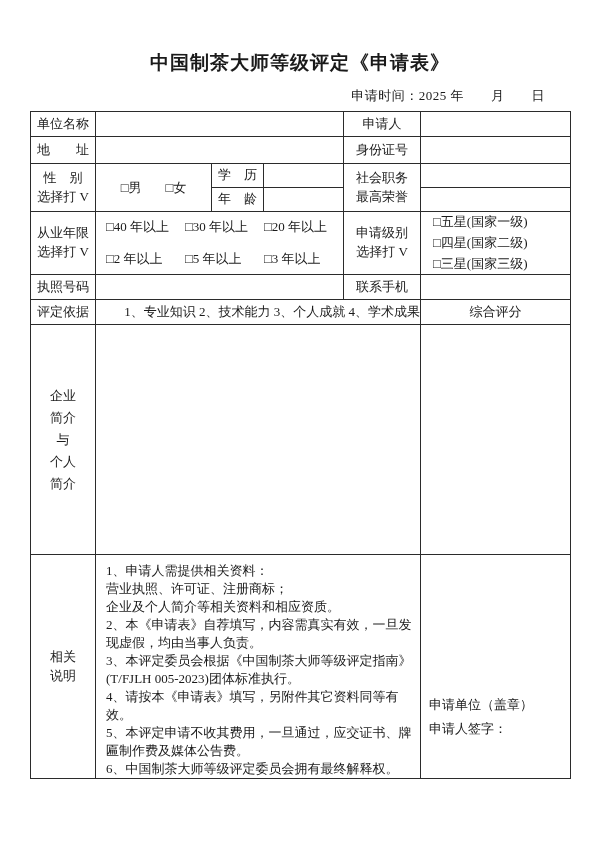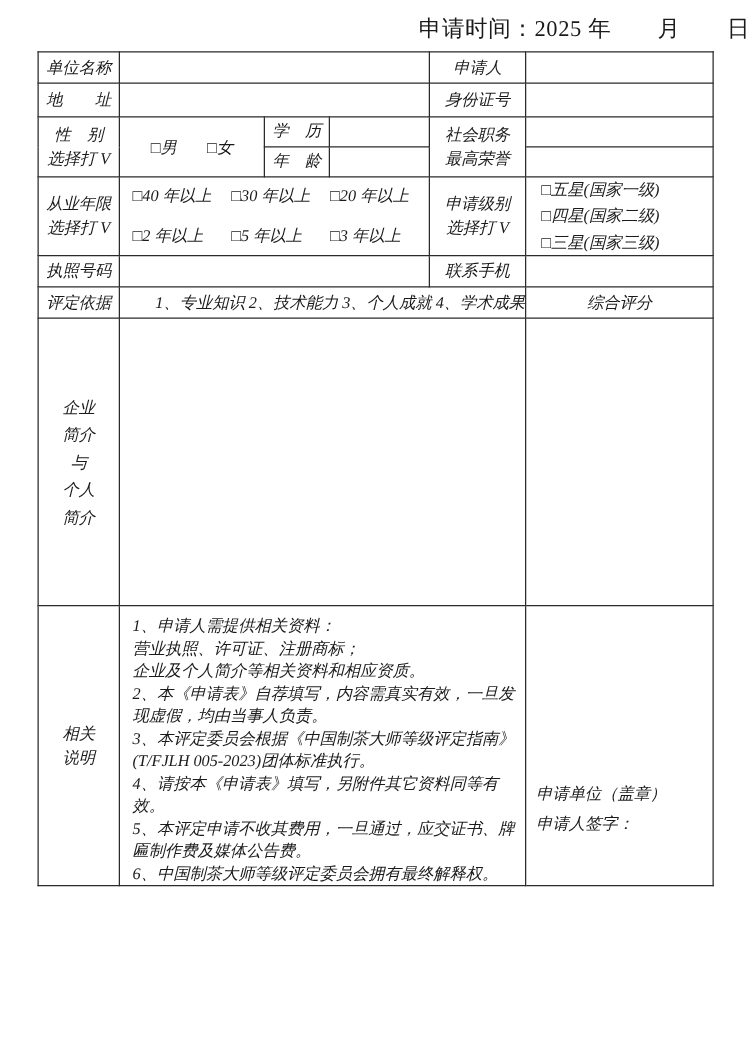--- a/index.html
+++ b/index.html
@@ -15,31 +15,31 @@
 
   .title {
     text-align: center;
     margin-top: 50px;
     font-size: 19px;
     font-weight: bold;
     letter-spacing: 1px;
   }
   .apply-time {
     text-align: right;
+    padding-right: 55px;
     margin-top: 11px;
-    font-size: 18px;
+    font-size: 13px;
     letter-spacing: 0.5px;
   }
 
   table.form {
     margin: 6px 0 0 30px;
     width: 540px;
     border-collapse: collapse;
     table-layout: fixed;
-    font-style: italic;
   }
   td {
     border: 1px solid #2b2b2b;
     font-size: 13px;
     color: #1a1a1a;
     padding: 0;
     vertical-align: middle;
   }
   td.label { text-align: center; line-height: 1.45; }
   td.left  { text-align: right; padding-left: 10px; }
@@ -73,20 +73,21 @@
     font-size: 13.5px;
     line-height: 1.55;
     letter-spacing: 0.5px;
   }
 </style>
 </head>
 <body>
 
 <div class="page">
 
+  <div class="title">中国制茶大师等级评定《申请表》</div>
   <div class="apply-time">申请时间：2025 年　　月　　日</div>
 
   <table class="form">
     <colgroup>
       <col style="width:65px">
         <col style="width:116px">
         <col style="width:52px">
       <col style="width:80px">
         <col style="width:77px">
         <col style="width:150px">

